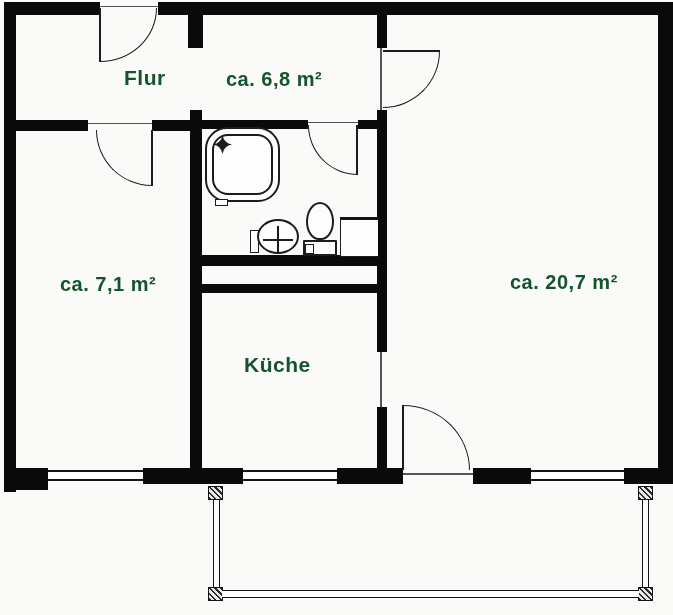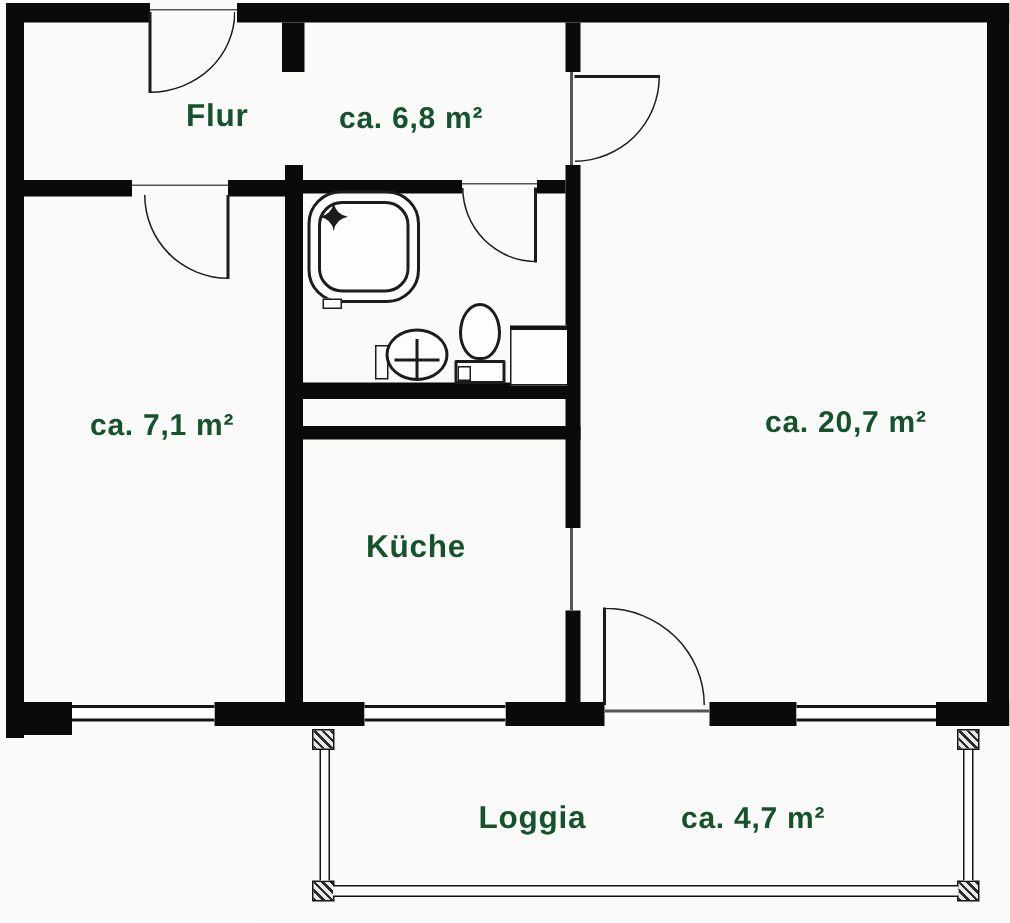--- a/index.html
+++ b/index.html
@@ -107,16 +107,14 @@
 
   <div class="label lab-lg" style="left:124px;top:66px;">Flur</div>
   <div class="label lab-md" style="left:226px;top:68px;">ca. 6,8 m²</div>
 
   <div class="label lab-md" style="left:60px;top:273px;">ca. 7,1 m²</div>
 
   <div class="label lab-md" style="left:466px;top:271px;margin-left:44px;">ca. 20,7 m²</div>
 
   <div class="label lab-lg" style="left:244px;top:353px;">Küche</div>
 
-  <div class="label lab-lg" style="left:319px;top:534px;">Loggia</div>
-  <div class="label lab-md" style="left:454px;top:535px;">ca. 4,7 m²</div>
 
 </div>
 
 </body></html>

